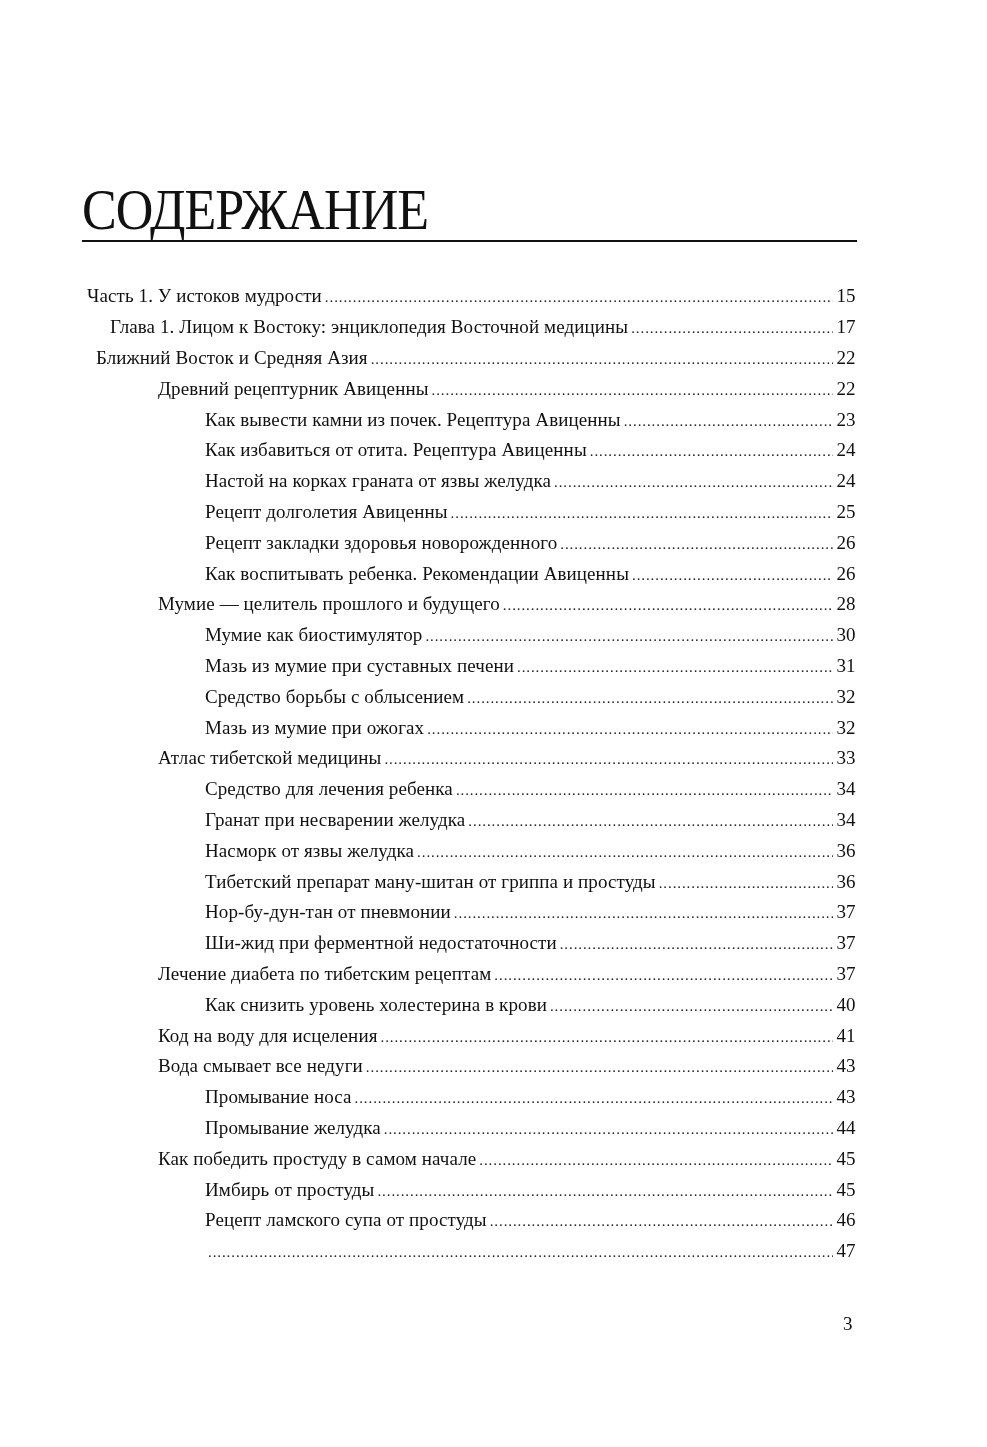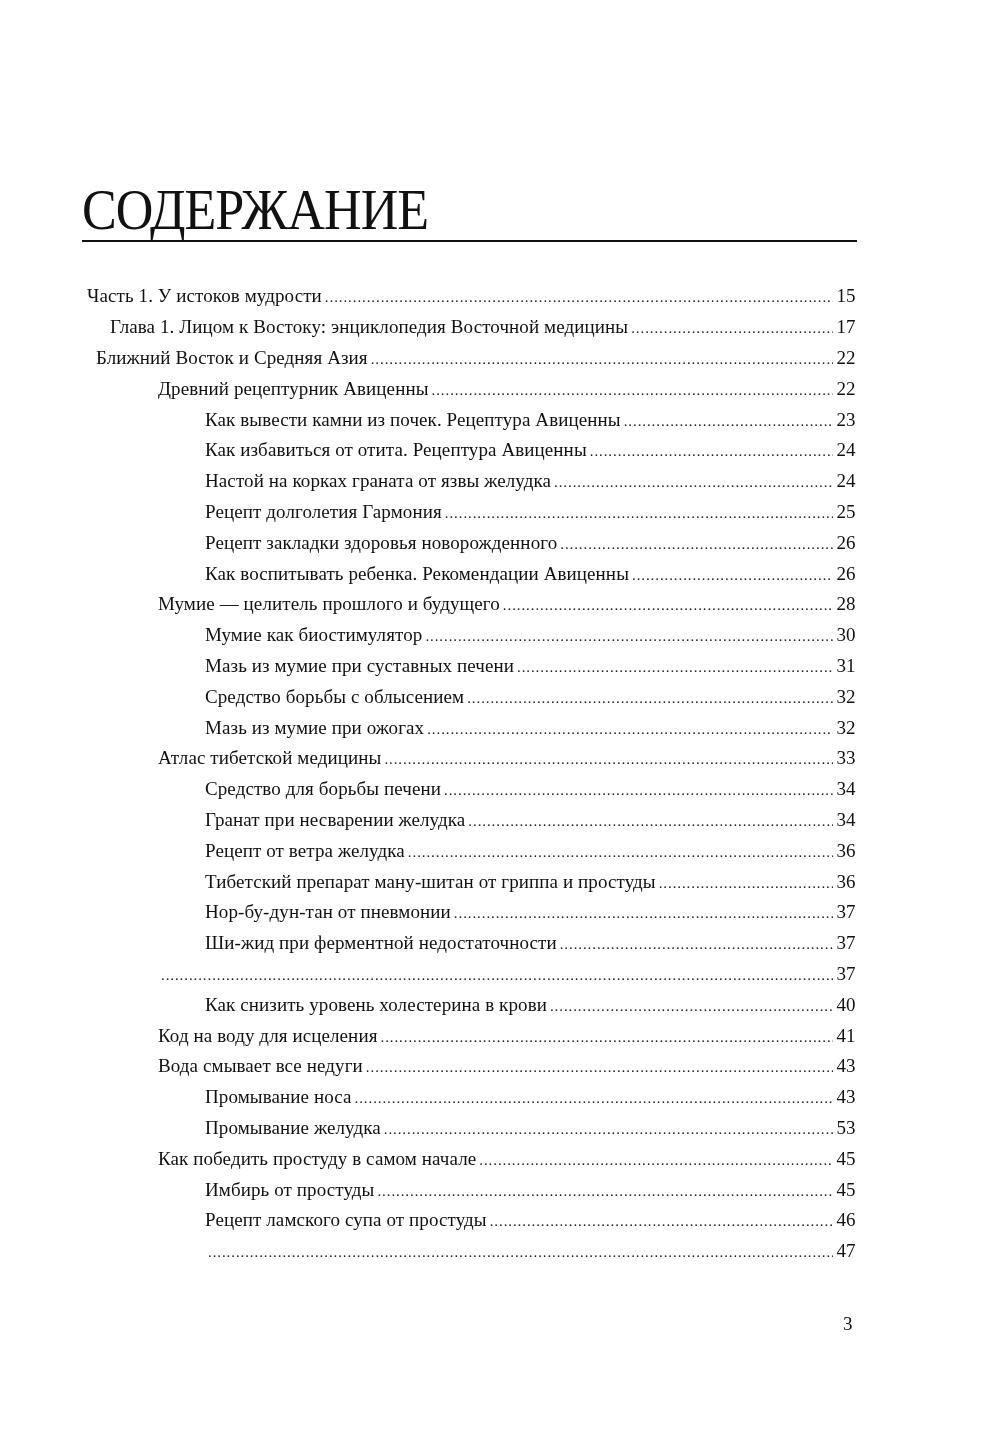--- a/index.html
+++ b/index.html
@@ -129,21 +129,21 @@
       <span class="toc-label">Как избавиться от отита. Рецептура Авиценны</span>
       <span class="toc-leader"></span>
       <span class="toc-page">24</span>
     </li>
   <li class="toc-row lvl4">
       <span class="toc-label">Настой на корках граната от язвы желудка</span>
       <span class="toc-leader"></span>
       <span class="toc-page">24</span>
     </li>
   <li class="toc-row lvl4">
-      <span class="toc-label">Рецепт долголетия Гармония</span>
+      <span class="toc-label">Рецепт долголетия Авиценны</span>
       <span class="toc-leader"></span>
       <span class="toc-page">25</span>
     </li>
   <li class="toc-row lvl4">
       <span class="toc-label">Рецепт закладки здоровья новорожденного</span>
       <span class="toc-leader"></span>
       <span class="toc-page">26</span>
     </li>
   <li class="toc-row lvl4">
       <span class="toc-label">Как воспитывать ребенка. Рекомендации Авиценны</span>
@@ -174,50 +174,51 @@
       <span class="toc-label">Мазь из мумие при ожогах</span>
       <span class="toc-leader"></span>
       <span class="toc-page">32</span>
     </li>
   <li class="toc-row lvl3">
       <span class="toc-label">Атлас тибетской медицины</span>
       <span class="toc-leader"></span>
       <span class="toc-page">33</span>
     </li>
   <li class="toc-row lvl4">
-      <span class="toc-label">Средство для борьбы печени</span>
+      <span class="toc-label">Средство для лечения ребенка</span>
       <span class="toc-leader"></span>
       <span class="toc-page">34</span>
     </li>
   <li class="toc-row lvl4">
       <span class="toc-label">Гранат при несварении желудка</span>
       <span class="toc-leader"></span>
       <span class="toc-page">34</span>
     </li>
   <li class="toc-row lvl4">
-      <span class="toc-label">Рецепт от ветра желудка</span>
+      <span class="toc-label">Насморк от язвы желудка</span>
       <span class="toc-leader"></span>
       <span class="toc-page">36</span>
     </li>
   <li class="toc-row lvl4">
       <span class="toc-label">Тибетский препарат ману-шитан от гриппа и простуды</span>
       <span class="toc-leader"></span>
       <span class="toc-page">36</span>
     </li>
   <li class="toc-row lvl4">
       <span class="toc-label">Нор-бу-дун-тан от пневмонии</span>
       <span class="toc-leader"></span>
       <span class="toc-page">37</span>
     </li>
   <li class="toc-row lvl4">
       <span class="toc-label">Ши-жид при ферментной недостаточности</span>
       <span class="toc-leader"></span>
       <span class="toc-page">37</span>
     </li>
   <li class="toc-row lvl3">
+      <span class="toc-label">Лечение диабета по тибетским рецептам</span>
       <span class="toc-leader"></span>
       <span class="toc-page">37</span>
     </li>
   <li class="toc-row lvl4">
       <span class="toc-label">Как снизить уровень холестерина в крови</span>
       <span class="toc-leader"></span>
       <span class="toc-page">40</span>
     </li>
   <li class="toc-row lvl3">
       <span class="toc-label">Код на воду для исцеления</span>
@@ -230,21 +231,21 @@
       <span class="toc-page">43</span>
     </li>
   <li class="toc-row lvl4">
       <span class="toc-label">Промывание носа</span>
       <span class="toc-leader"></span>
       <span class="toc-page">43</span>
     </li>
   <li class="toc-row lvl4">
       <span class="toc-label">Промывание желудка</span>
       <span class="toc-leader"></span>
-      <span class="toc-page">53</span>
+      <span class="toc-page">44</span>
     </li>
   <li class="toc-row lvl3">
       <span class="toc-label">Как победить простуду в самом начале</span>
       <span class="toc-leader"></span>
       <span class="toc-page">45</span>
     </li>
   <li class="toc-row lvl4">
       <span class="toc-label">Имбирь от простуды</span>
       <span class="toc-leader"></span>
       <span class="toc-page">45</span>

